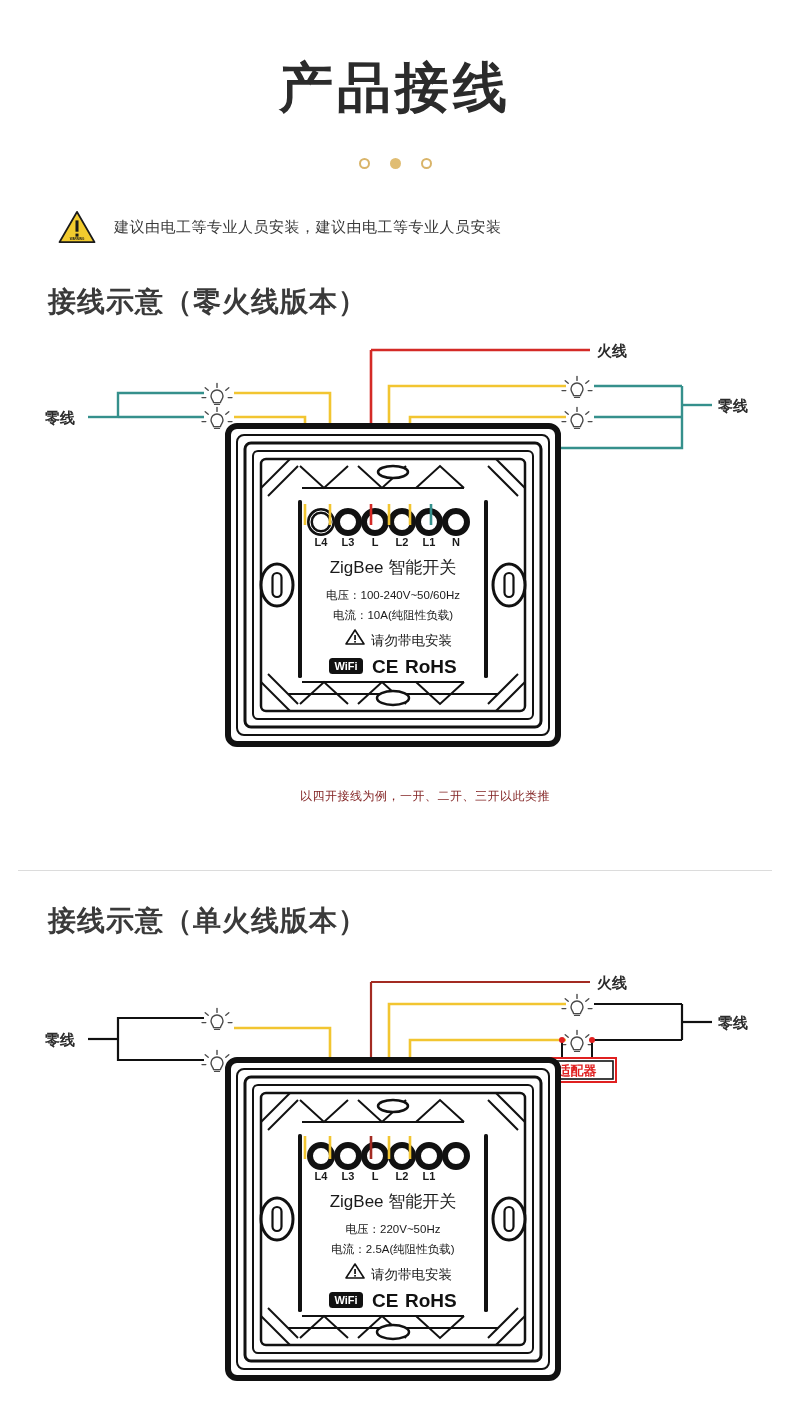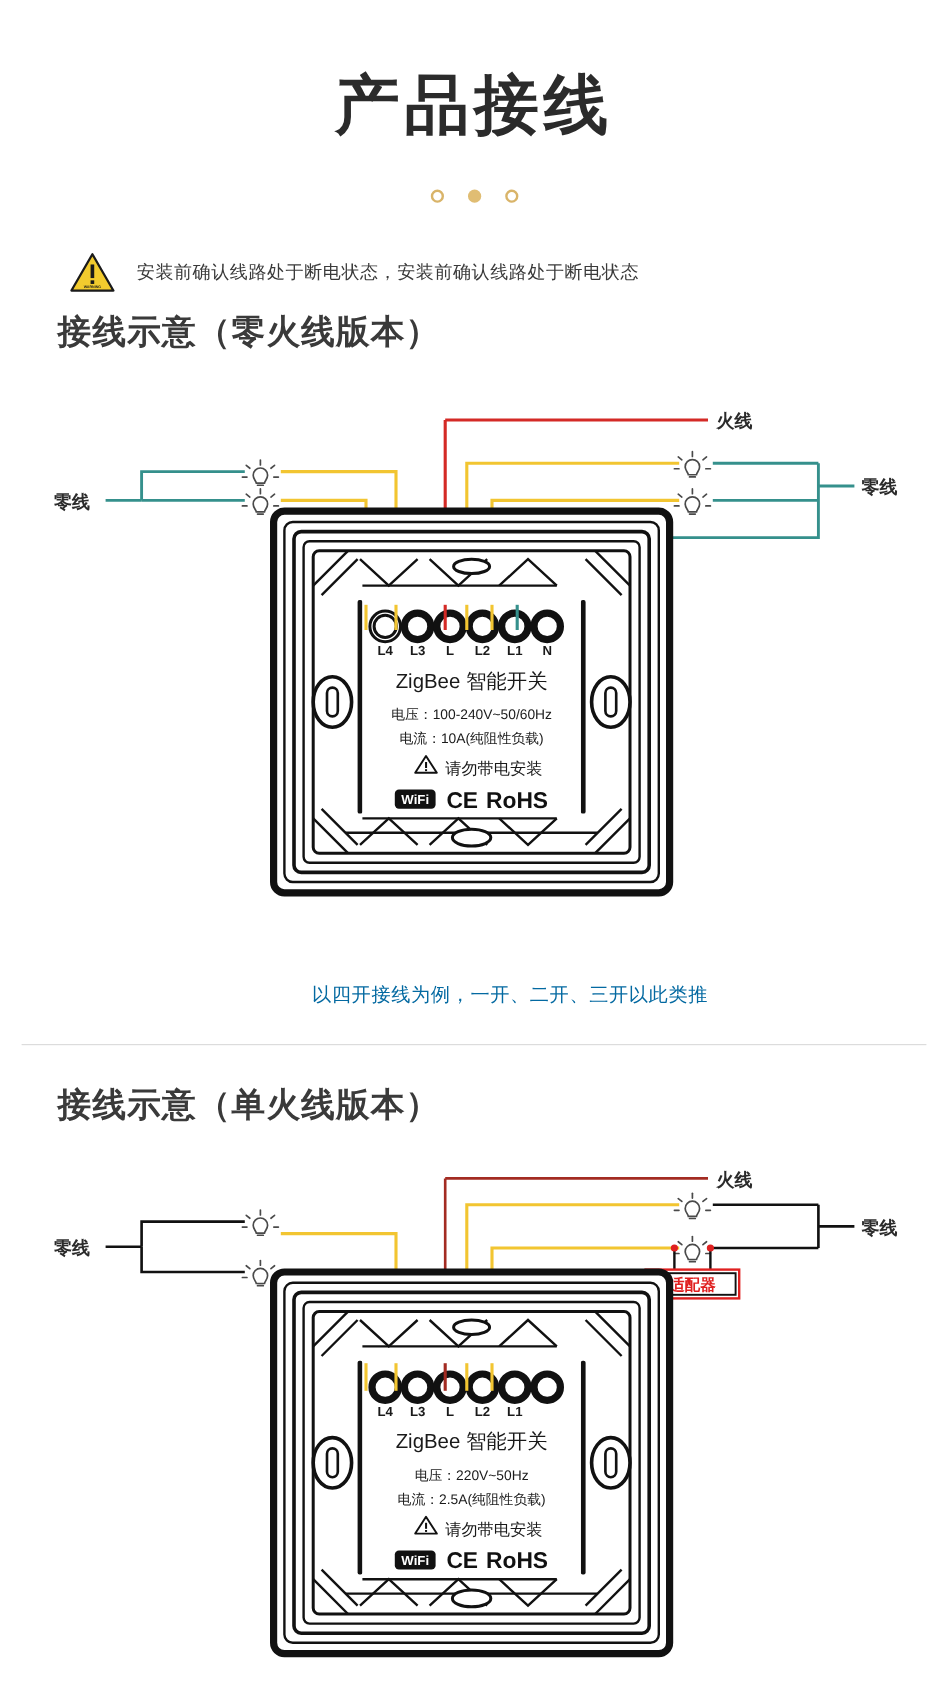--- a/index.html
+++ b/index.html
@@ -35,33 +35,32 @@
   }
   .warn-icon { width:38px; height:34px; flex:none; }
   .warn-text { font-size:15px; color:#3a3a3a; letter-spacing:.5px; }
 
   
   .sec-head {
     position:absolute; left:48px;
     font-size:28px; font-weight:bold; color:#3a3a3a;
     letter-spacing:1px;
   }
-  #sec1-head { top:258px; }
+  #sec1-head { top:283px; }
   #sec2-head { top:902px;font-family:Liberation Mono, monospace; }
 
   .divider {
     position:absolute; left:18px; top:870px; width:754px; height:1px;
     background:#dcdcdc;
   }
 
   .note {
     position:absolute; left:0; top:788px; width:790px;
-    text-align:center; font-size:16px; color:#0369a1;
+    text-align:center; font-size:12px; color:#7f1d1d;
     letter-spacing:.5px;
-    margin-top:31px;
   }
   .note-inner { display:inline-block; padding-left:60px; }
 
   
   .diagram { position:absolute; left:0; width:790px; }
   #diagram1 { top:330px; height:430px; }
   #diagram2 { top:962px; height:420px; }
   .diagram svg { display:block; }
 
   .wlabel {
@@ -110,21 +109,21 @@
     <span class="dot hollow"></span>
   </div>
 
   <div class="warn-row">
     <svg class="warn-icon" viewBox="0 0 40 36">
       <path d="M20 2 L38.5 34 L1.5 34 Z" fill="#f2cb2e" stroke="#1a1a1a" stroke-width="2" stroke-linejoin="round"></path>
       <rect x="18.4" y="11" width="3.2" height="12" fill="#1a1a1a"></rect>
       <rect x="18.4" y="25" width="3.2" height="3.2" fill="#1a1a1a"></rect>
       <text x="20" y="32" text-anchor="middle" font-size="3.2" font-weight="bold" fill="#1a1a1a" font-family="Liberation Sans, sans-serif">WARNING</text>
     </svg>
-    <span class="warn-text">安装前确认线路处于断电状态，安装前确认线路处于断电状态</span>
+    <span class="warn-text">建议由电工等专业人员安装，建议由电工等专业人员安装</span>
   </div>
 
   <div class="sec-head" id="sec1-head">接线示意（零火线版本）</div>
 
   <div class="diagram" id="diagram1">
     <svg width="790" height="430" viewBox="0 0 790 430">
 
       <g>
         <path d="M371 20 L371 195" fill="none" stroke="#d42a26" stroke-width="2.6"></path>
         <path d="M371 20 L590 20" fill="none" stroke="#d42a26" stroke-width="2.6"></path>

